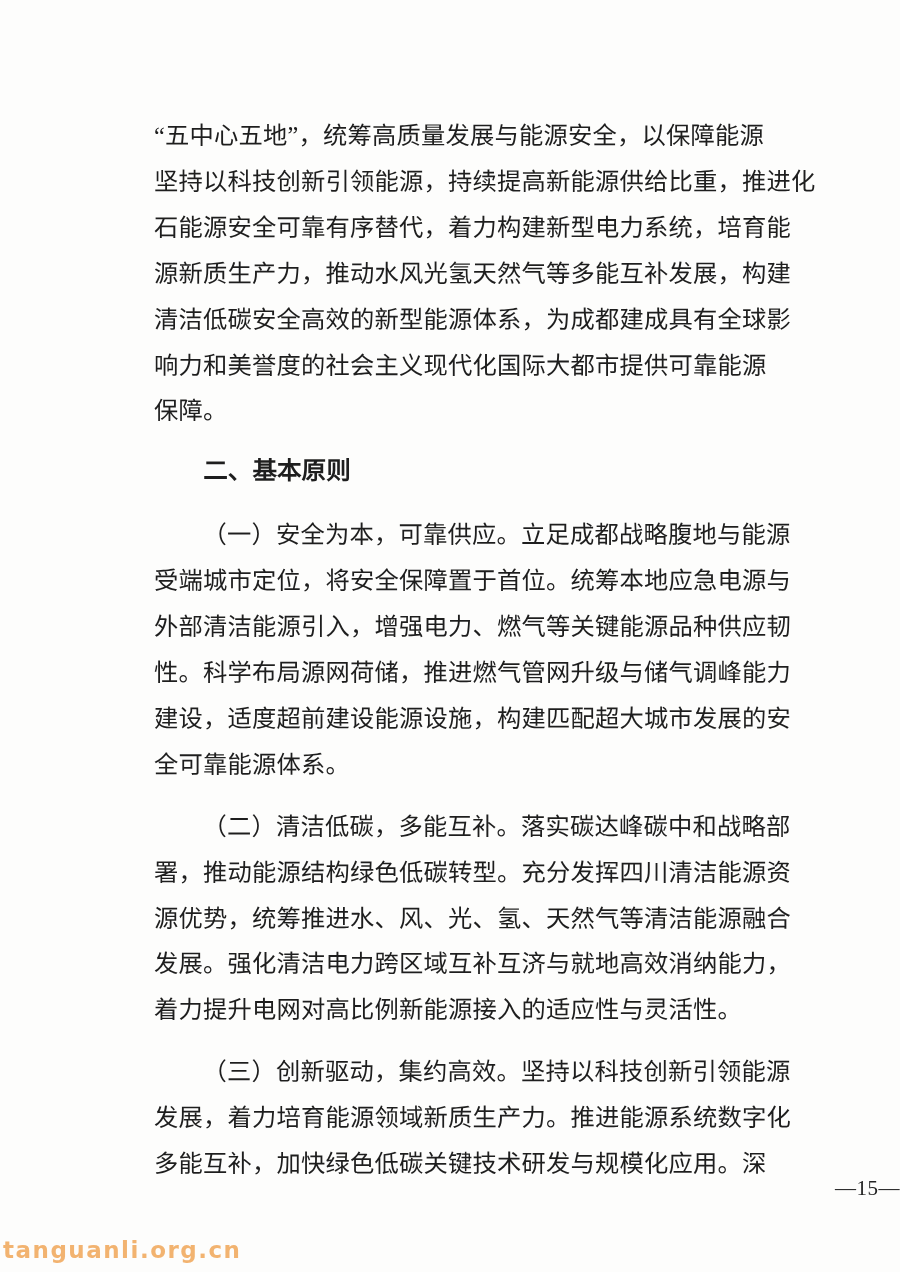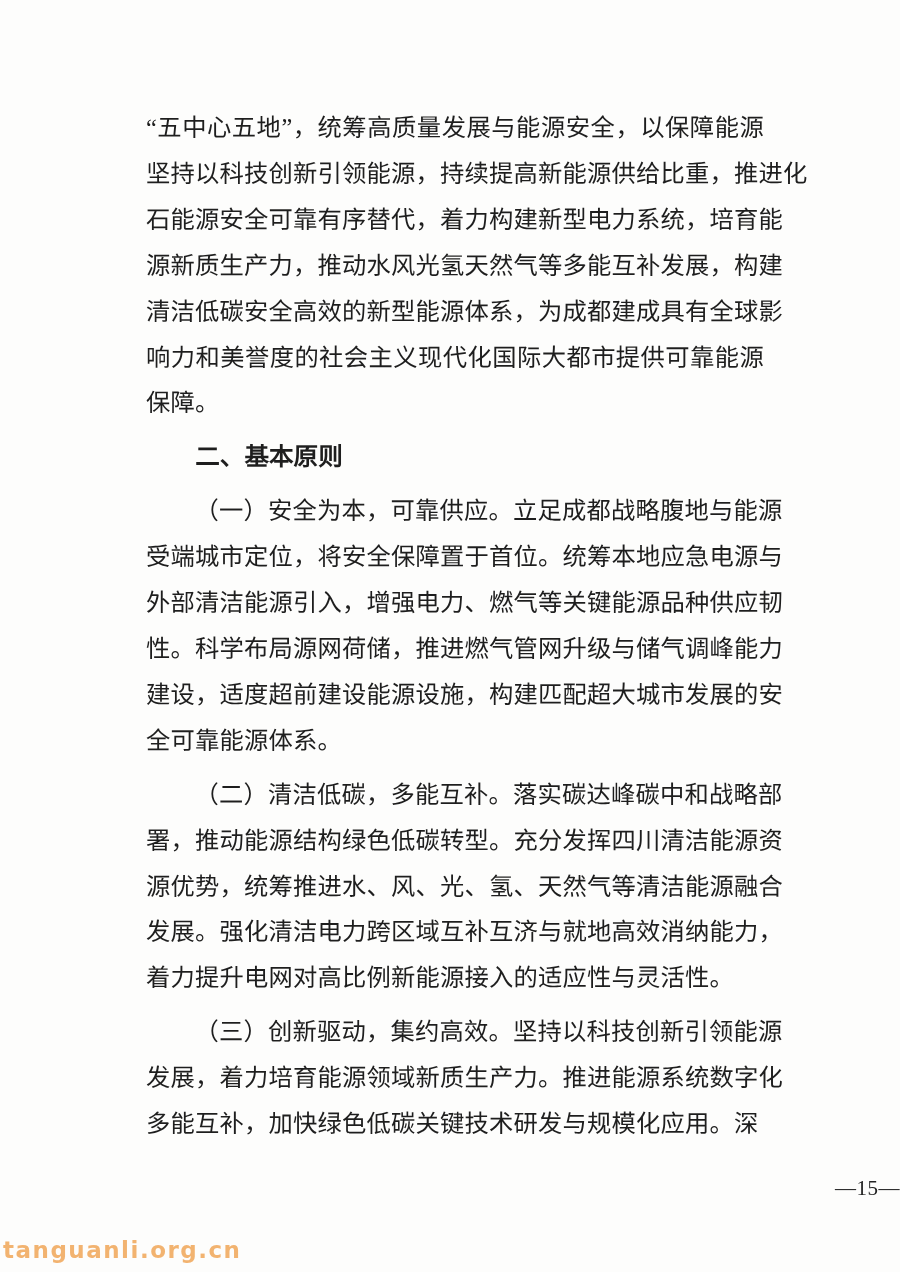--- a/index.html
+++ b/index.html
@@ -21,35 +21,35 @@
   }
   .text-block {
     position: absolute;
     top: 97px;
     left: 138px;
     width: 634px;
     color: #1e1e1e;
     font-size: 24.3px;
     line-height: 45.9px;
   }
-  .para { margin: 8px; padding: 0; }
+  .para { margin: 16px; padding: 0; }
   .tline {
     text-align: justify;
     text-align-last: justify;
     white-space: nowrap;
     letter-spacing: 0.2px;
   }
   .tline.last {
     text-align-last: left;
   }
   .tline.first {
     text-indent: 2em;
   }
   .heading-line {
-    font-family: Liberation Serif, serif;
+    font-family: Liberation Mono, monospace;
     font-weight: bold;
     font-size: 24.6px;
     text-indent: 2em;
     text-align: right;
     text-align-last: left;
     white-space: nowrap;
   }
   .page-number {
     position: absolute;
     top: 1176px;

